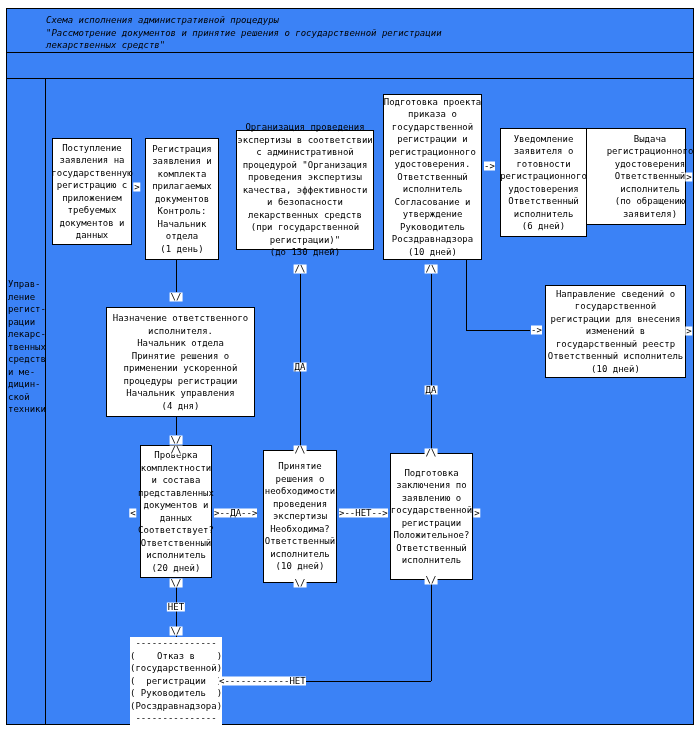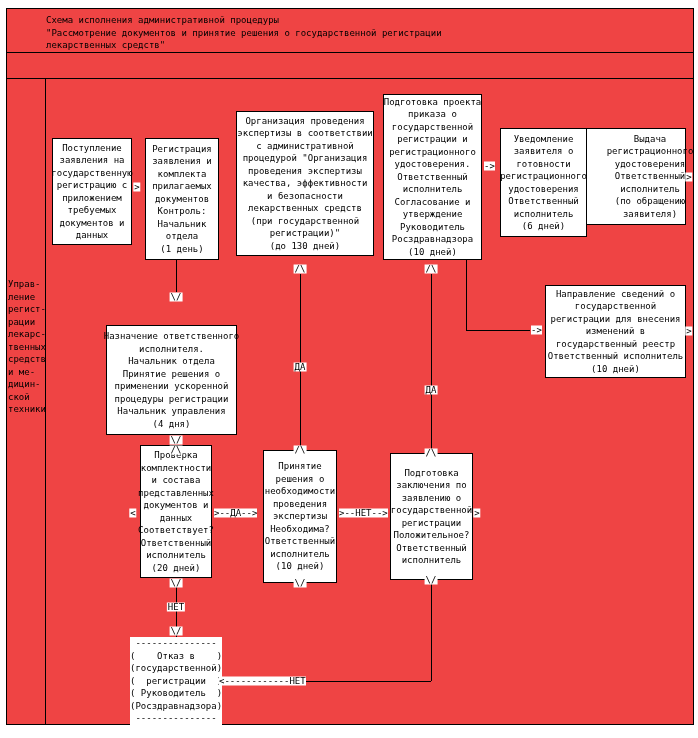--- a/index.html
+++ b/index.html
@@ -1,21 +1,21 @@
 <!DOCTYPE html>
 <html><head>
 <meta charset="utf-8">
 <style>
   html,body{margin:0;padding:0;background:#fff;}
   #stage{
     position:relative;width:698px;height:738px;background:#fff;
     font-family:"DejaVu Sans Mono",monospace;font-size:9px;color:#000;
     overflow:hidden;
   }
-  .blk{position:absolute;box-sizing:border-box;background:#ef4444;}
+  .blk{position:absolute;box-sizing:border-box;background:#3b82f6;font-style:italic;}
   .b-all{border:1px solid #000;}
   .b-side{border-left:1px solid #000;border-right:1px solid #000;}
   .title-text{white-space:pre-line;line-height:12.5px;padding:5px 0 0 39px;}
   .side-label{position:absolute;white-space:pre-line;line-height:12.5px;z-index:2;}
   .bx{
     position:absolute;box-sizing:border-box;border:1px solid #000;background:#fff;
     display:flex;align-items:center;justify-content:center;text-align:center;
     white-space:pre;line-height:12.5px;z-index:2;
   }
   .ascii{position:absolute;white-space:pre;line-height:12.5px;z-index:2;background:#fff;}
@@ -65,21 +65,21 @@
 данных</div>
   <div class="bx" style="left:145px;top:138px;width:74px;height:122px;">Регистрация
 заявления и
 комплекта
 прилагаемых
 документов
 Контроль:
 Начальник
 отдела
 (1 день)</div>
-  <div class="bx" style="left:236px;top:111px;width:138px;height:145px;">Организация проведения
+  <div class="bx" style="left:236px;top:130px;width:138px;height:120px;">Организация проведения
 экспертизы в соответствии
 с административной
 процедурой "Организация
 проведения экспертизы
 качества, эффективности
 и безопасности
 лекарственных средств
 (при государственной
 регистрации)"
 (до 130 дней)</div>
@@ -111,21 +111,21 @@
 исполнитель
 (по обращению
 заявителя)</div>
   <div class="bx" style="left:545px;top:285px;width:141px;height:93px;">Направление сведений о
 государственной
 регистрации для внесения
 изменений в
 государственный реестр
 Ответственный исполнитель
 (10 дней)</div>
-  <div class="bx" style="left:106px;top:307px;width:131px;height:110px;margin-top:18px;">Назначение ответственного
+  <div class="bx" style="left:106px;top:307px;width:149px;height:110px;">Назначение ответственного
 исполнителя.
 Начальник отдела
 Принятие решения о
 применении ускоренной
 процедуры регистрации
 Начальник управления
 (4 дня)</div>
   <div class="bx" style="left:140px;top:445px;width:72px;height:133px;">Проверка
 комплектности
 и состава

